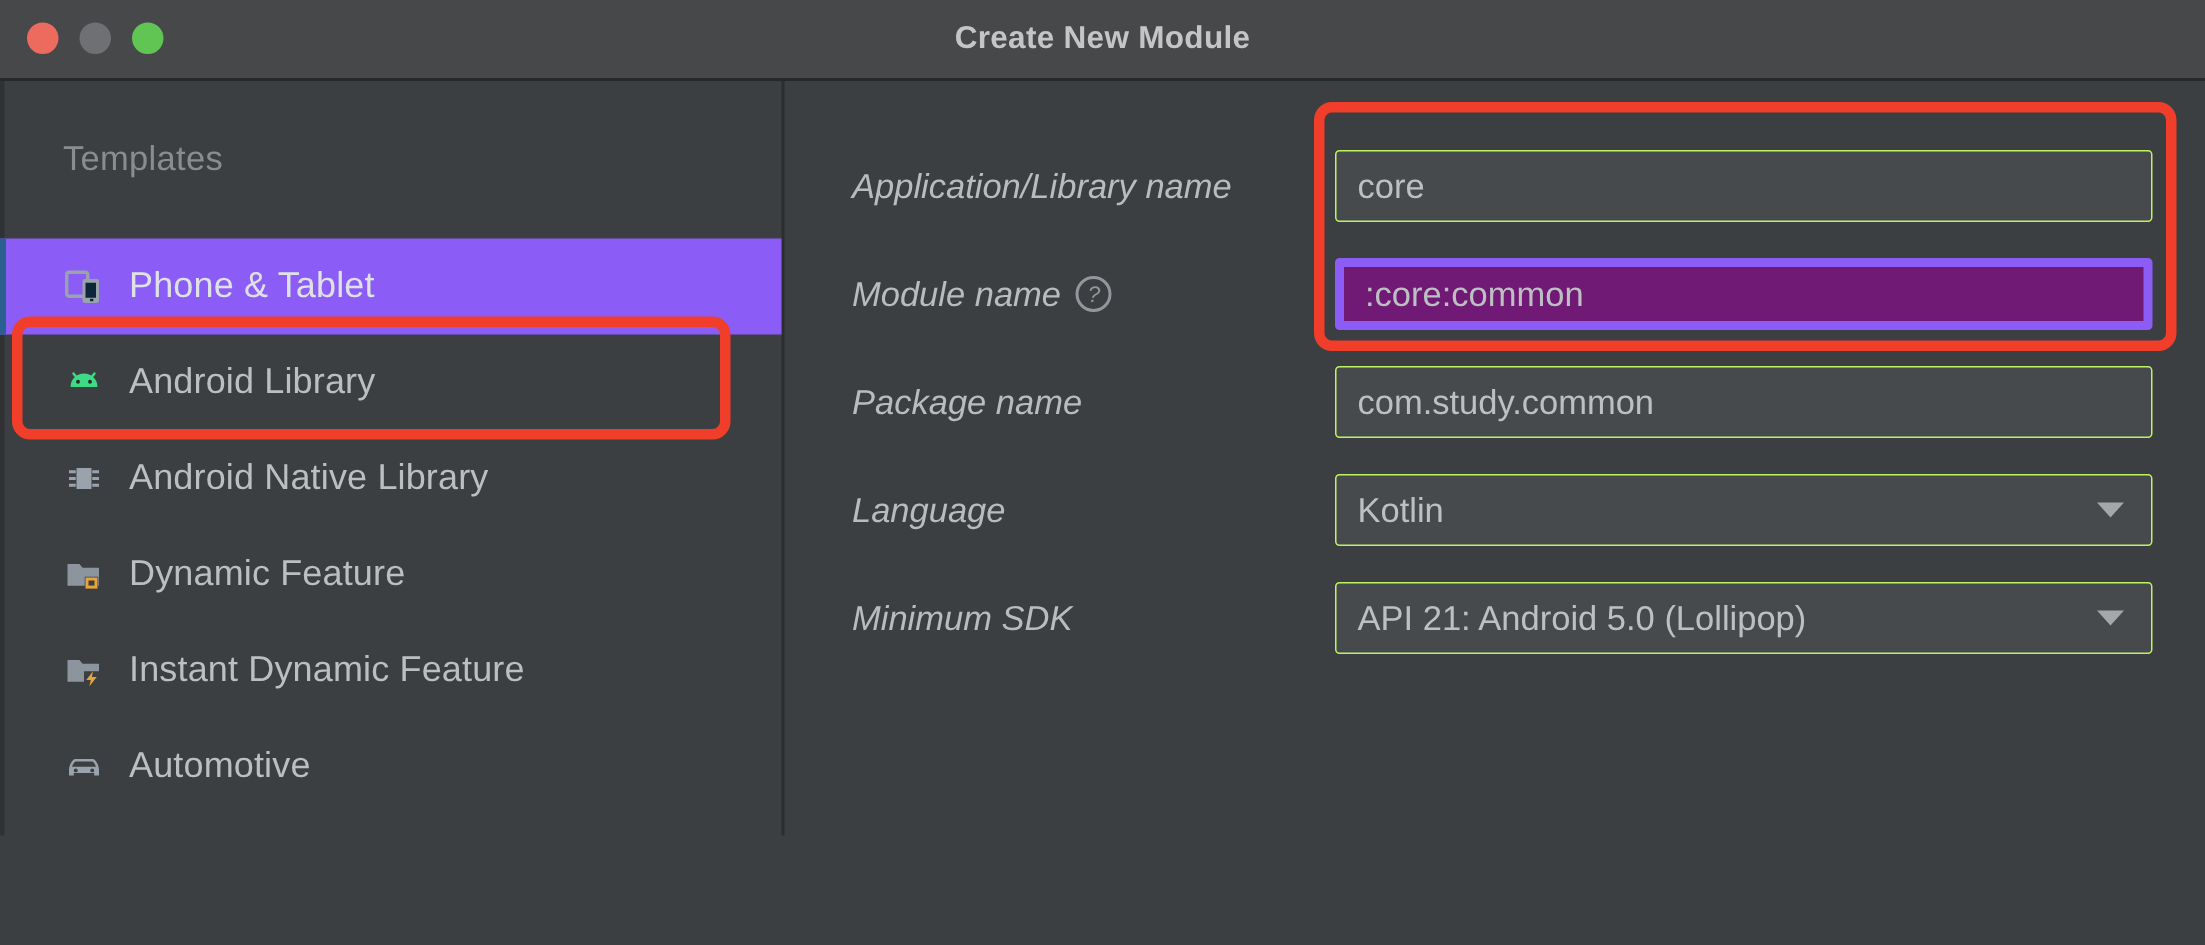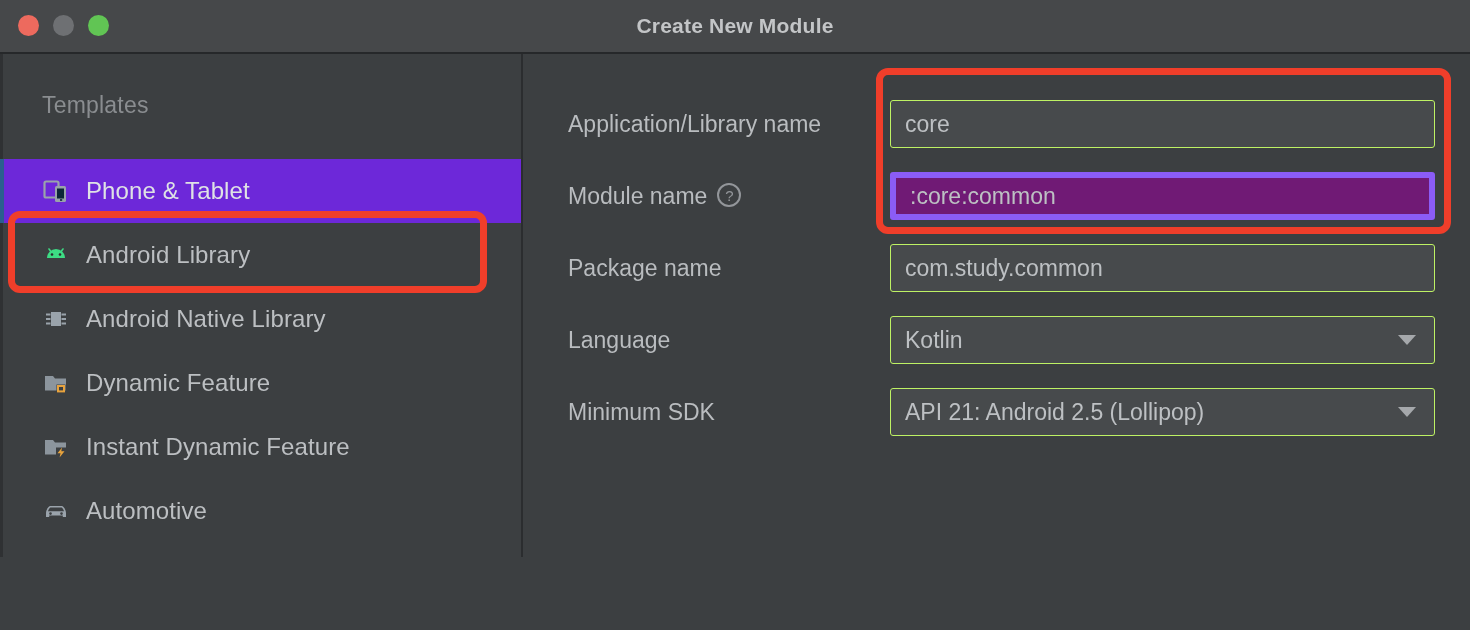--- a/index.html
+++ b/index.html
@@ -117,21 +117,21 @@
     color: #bcbfc2;
     font-size: 24px;
     letter-spacing: 0.1px;
     margin-left: 16px;
     white-space: nowrap;
   }
   .tmpl-item.selected {
     background: #0f2troll;
   }
   .tmpl-item.selected {
-    background: #6d28d9;
+    background: #8b5cf6;
   }
   .tmpl-item.selected::before {
     content: "";
     position: absolute;
     left: 0; top: 0;
     width: 4px; height: 100%;
     background: #2a5f8f;
   }
   .tmpl-item.selected .label { color: #dfe2e5; }
 
@@ -157,21 +157,23 @@
     display: flex;
     align-items: center;
   }
   .row .lbl {
     position: absolute;
     left: 43px;
     color: #b9bcbf;
     font-size: 23px;
     white-space: nowrap;
     display: flex;
+    align-items: center;
     gap: 10px;
+    font-style: italic;
   }
   .field {
     position: absolute;
     left: 365px;
     width: 545px;
     height: 48px;
     box-sizing: border-box;
     background: #474a4c;
     border: 1px solid #bef264;
     border-radius: 3px;
@@ -366,21 +368,21 @@
           <span>Kotlin</span>
           <span class="caret"></span>
         </div>
       </div>
 
       <div class="row" style="top:332px;">
         <span class="lbl">
           <span>Minimum SDK</span>
         </span>
         <div class="field select">
-          <span>API 21: Android 2.5 (Lollipop)</span>
+          <span>API 21: Android 5.0 (Lollipop)</span>
           <span class="caret"></span>
         </div>
       </div>
 
     </div>
   </div>
 
   <div class="annot" id="annot-sidebar"></div>
   <div class="annot" id="annot-fields"></div>
 

